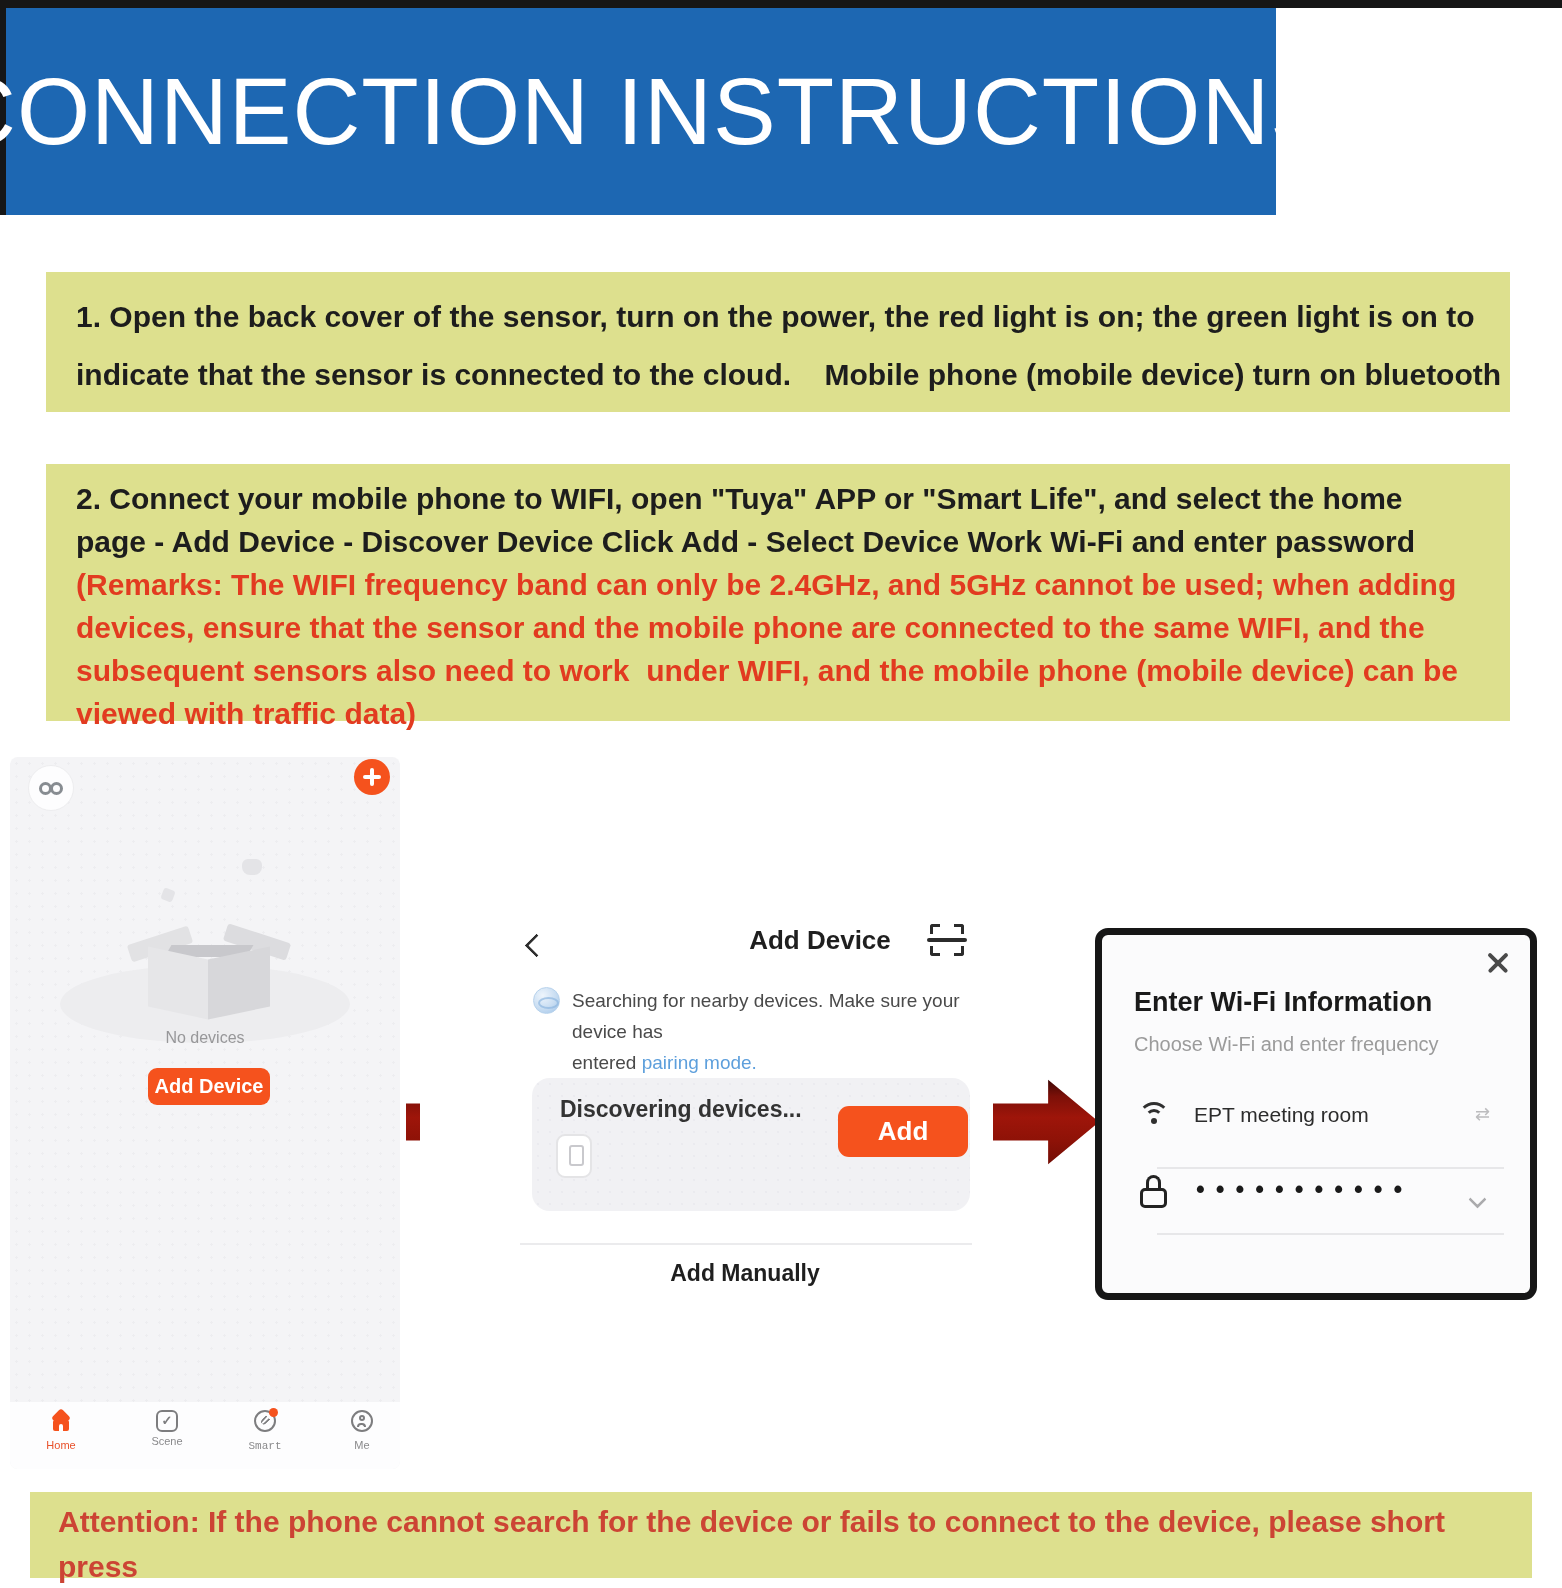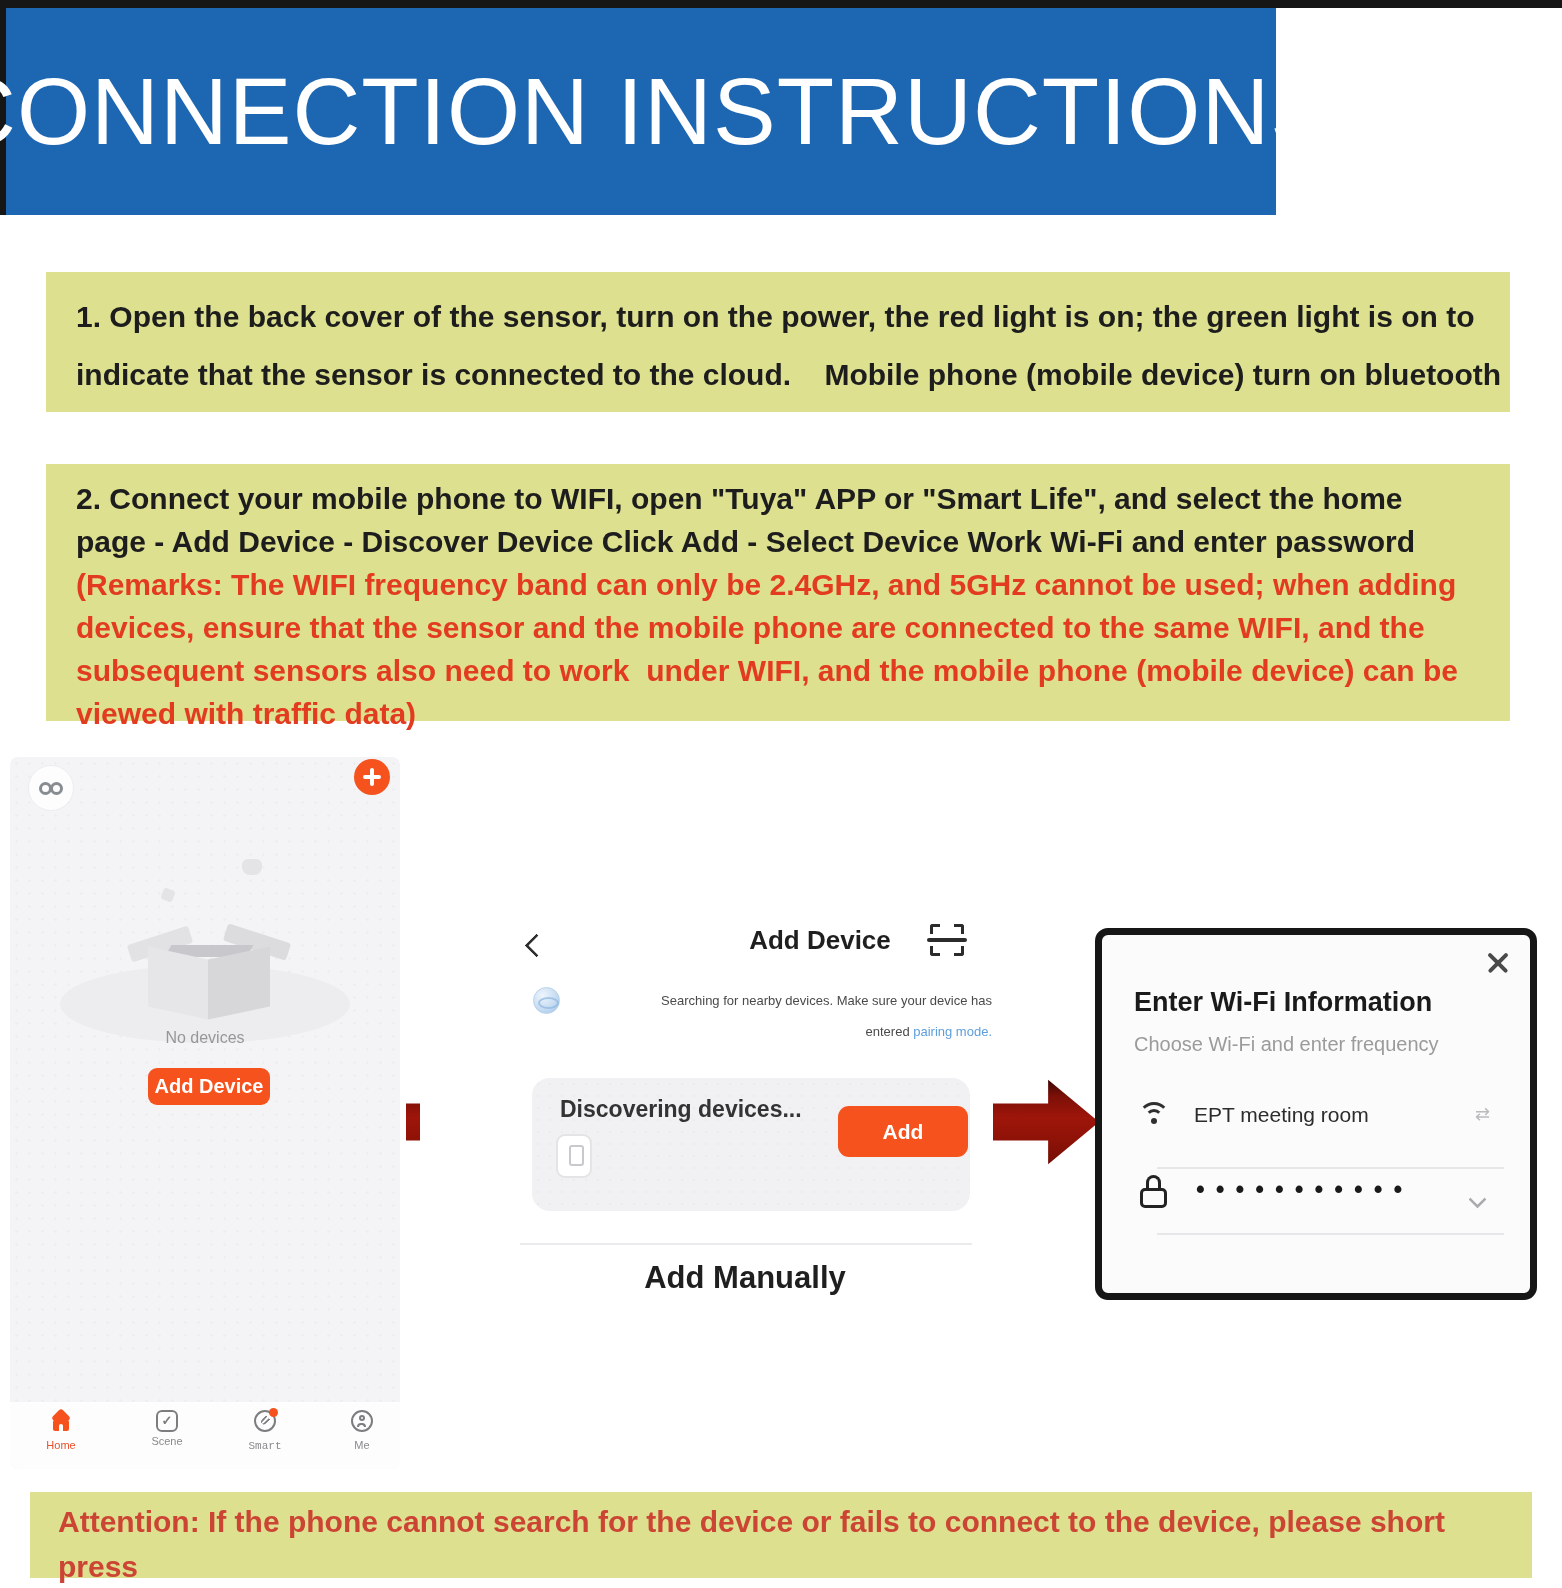--- a/index.html
+++ b/index.html
@@ -81,31 +81,31 @@
   .scan-ic i { position:absolute; width:10px; height:10px; border:3px solid #2b2b2b; }
   .scan-ic i.tl { left:0; top:0; border-right:none; border-bottom:none; border-radius:3px 0 0 0; }
   .scan-ic i.tr { right:0; top:0; border-left:none; border-bottom:none; border-radius:0 3px 0 0; }
   .scan-ic i.bl { left:0; bottom:0; border-right:none; border-top:none; border-radius:0 0 0 3px; }
   .scan-ic i.br { right:0; bottom:0; border-left:none; border-top:none; border-radius:0 0 3px 0; }
   .scan-ic .bar { position:absolute; left:-3px; top:14px; width:40px; height:4px; background:#2b2b2b; border-radius:2px; }
 
   .globe-ic { position:absolute; left:113px; top:82px; width:27px; height:27px; border-radius:50%;
     background:radial-gradient(circle at 35% 30%, #eef5fc 0%, #c8ddf2 55%, #9fc3e8 100%); border:1px solid #b7d2ec; }
   .globe-ic::after { content:""; position:absolute; left:4px; top:9px; width:17px; height:8px; border:2px solid #8fb6e0; border-radius:50%; opacity:.7; }
-  .search-text { position:absolute; left:152px; top:80px; width:420px; font-size:13px; line-height:31px; color:#4a4a4a;text-align:right; }
+  .search-text { position:absolute; left:152px; top:80px; width:420px; font-size:19px; line-height:31px; color:#4a4a4a; }
   .search-text .pairing { color:#5d9fdc; text-decoration:none; }
 
   .discover-card { position:absolute; left:112px; top:173px; width:438px; height:133px; background:#f1f1f4; border-radius:18px;
     background-image: radial-gradient(rgba(110,110,140,0.05) 1px, transparent 1.1px); background-size:12px 12px; }
   .card-title { position:absolute; left:28px; top:18px; font-size:23px; font-weight:600; color:#333; }
   .device-thumb { position:absolute; left:24px; top:56px; width:36px; height:44px; background:#fff; border:2px solid #e4e4e6; border-radius:9px; }
   .device-thumb::after { content:""; position:absolute; left:11px; top:9px; width:11px; height:17px; border:2px solid #c9c9cd; border-radius:3px; }
-  .add-btn { position:absolute; left:306px; top:28px; width:130px; height:51px; background:#f5521d; border:none; border-radius:11px; color:#fff; font-size:21px; font-weight:700; font-family:inherit; }
+  .add-btn { position:absolute; left:306px; top:28px; width:130px; height:51px; background:#f5521d; border:none; border-radius:11px; color:#fff; font-size:26px; font-weight:700; font-family:inherit; }
   .mid-divider { position:absolute; left:100px; top:338px; width:452px; height:2px; background:#ebebed; }
-  .add-manually { position:absolute; left:95px; top:355px; width:460px; text-align:center; font-size:31px; font-weight:700; color:#1f1f1f; }
+  .add-manually { position:absolute; left:95px; top:355px; width:460px; text-align:center; font-size:23px; font-weight:700; color:#1f1f1f; }
 
   
   .wifi-dialog { position:absolute; left:1095px; top:928px; width:442px; height:372px; background:#fbfbfc; border:7px solid #161616; border-radius:13px; }
   .close-ic { position:absolute; right:18px; top:14px; width:28px; height:28px; }
   .close-ic i { position:absolute; left:1px; top:12px; width:26px; height:3.5px; background:#4a4a4a; border-radius:2px; }
   .close-ic i.a { transform:rotate(45deg); }
   .close-ic i.b { transform:rotate(-45deg); }
   .dlg-title { position:absolute; left:32px; top:52px; font-size:27px; font-weight:700; color:#1a1a1a; }
   .dlg-sub { position:absolute; left:32px; top:98px; font-size:20px; color:#9b9b9b; }
   .wifi-ic { position:absolute; left:36px; top:165px; width:32px; height:26px; }

